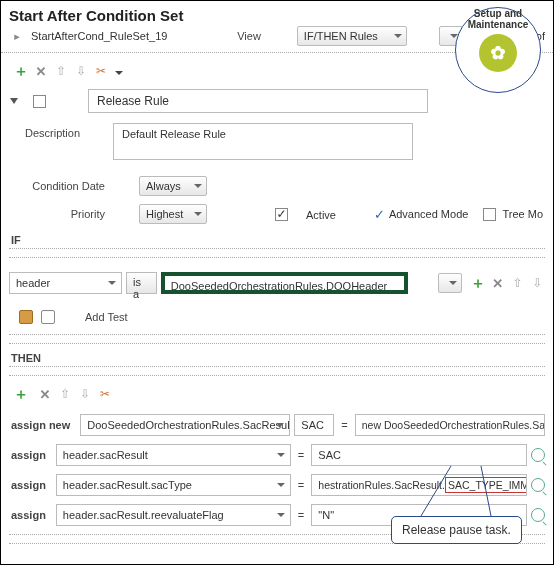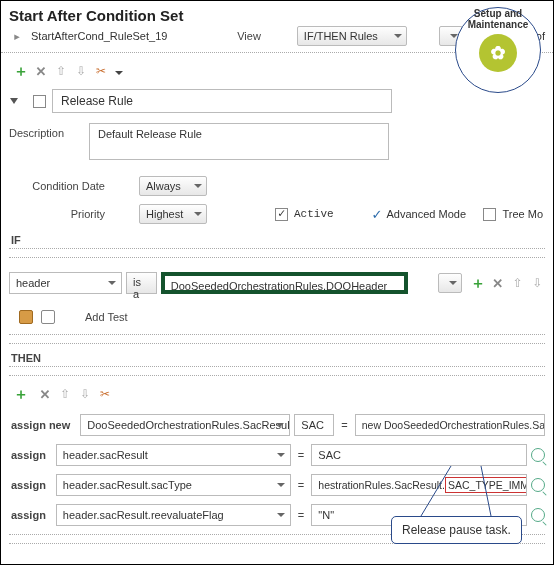--- a/index.html
+++ b/index.html
@@ -88,37 +88,37 @@
     border-bottom:4px solid transparent;
     transform: rotate(90deg);
   }
   .check-box {
     width:13px;height:13px;border:1px solid #888;background:#fff;
     display:inline-flex;align-items:center;justify-content:center;
   }
   .check-box.checked::after{content:"✓";font-size:12px;color:#333;line-height:10px;}
   .check-blue::after{content:"✓";color:#2a6aaa;font-size:13px;}
   .rule-name-box {
-    border:1px solid #bbb;background:#fff;padding:4px 8px;flex:0 0 340px;font-size:12px;
+    border:1px solid #bbb;background:#fff;padding:4px 8px;flex:0 0 340px;font-size:12px;margin-left:36px;
   }
   .desc-row {
-    display:flex; padding:6px 10px 12px 8px; 
+    display:flex; padding:6px 10px 12px 24px; gap:8px;
   }
   .desc-label { width:80px; color:#444; padding-top:4px;}
   .desc-box {
     border:1px solid #bbb;background:#fff;padding:4px 8px;
     width:300px;height:37px;
   }
   .field-row {
     display:flex; align-items:center; gap:8px;
     padding: 4px 10px 4px 24px;
   }
   .field-label { width:80px; text-align:right; color:#444; }
   .field-row.p2 .field-label { width:80px; }
-  .active-group { display:flex;align-items:flex-start;gap:6px;margin-left:60px;font-family:Liberation Mono, monospace;}
+  .active-group { display:flex;align-items:flex-end;gap:18px;margin-left:60px;}
   .adv-group { display:flex;align-items:center;gap:4px;margin-left:30px; color:#333;}
   .tree-group { display:flex;align-items:center;gap:6px;margin-left:auto;}
   .section-label {
     font-size:11px; font-weight:bold; color:#444;
     padding: 6px 10px 0 10px;
   }
   .dotpad {
     border-top:1px dotted #aaa;
     border-bottom:1px dotted #aaa;
     height:10px;

